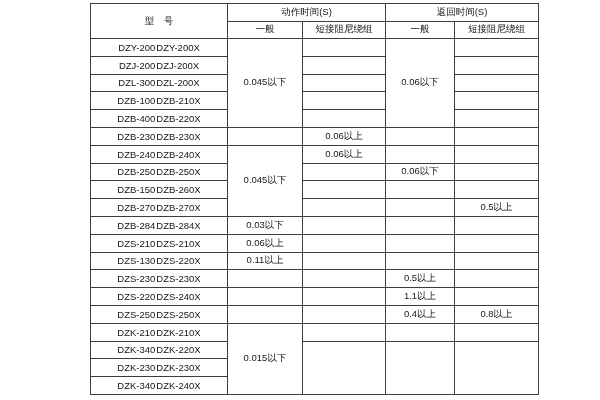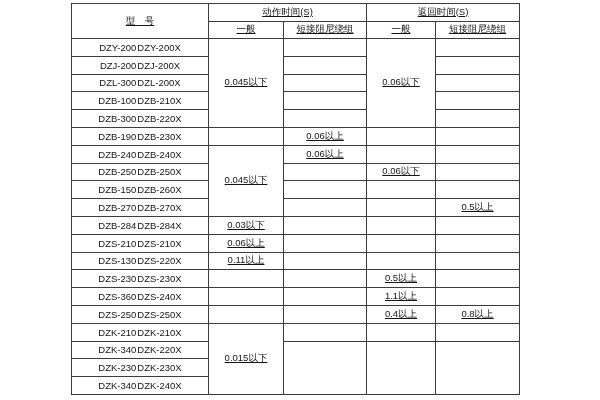--- a/index.html
+++ b/index.html
@@ -4,25 +4,24 @@
 <style>
   html, body { margin: 0; padding: 0; }
   body {
     width: 600px; height: 400px;
     background: #ffffff;
     font-family: "Liberation Sans", "DejaVu Sans", sans-serif;
     color: #161616;
   }
   .page { position: relative; width: 600px; height: 400px; background: #ffffff; overflow: hidden; }
   table.spec {
-    position: absolute; left: 71px; top: 3px;
+    position: absolute; left: 90px; top: 3px;
     width: 448px;
     border-collapse: collapse;
     table-layout: fixed;
-    text-decoration: underline;
   }
   table.spec th, table.spec td {
     border: 1px solid #3d3d3d;
     font-size: 9.5px;
     font-weight: normal;
     text-align: center;
     vertical-align: middle;
     padding: 0 2px;
     overflow: hidden;
     white-space: nowrap;
@@ -75,26 +74,26 @@
           <td class="model"><span>DZL-300</span><span>DZL-200X</span></td>
           <td></td>
           <td></td>
         </tr>
         <tr>
           <td class="model"><span>DZB-100</span><span>DZB-210X</span></td>
           <td></td>
           <td></td>
         </tr>
         <tr>
-          <td class="model"><span>DZB-300</span><span>DZB-220X</span></td>
+          <td class="model"><span>DZB-400</span><span>DZB-220X</span></td>
           <td></td>
           <td></td>
         </tr>
         <tr>
-          <td class="model"><span>DZB-190</span><span>DZB-230X</span></td>
+          <td class="model"><span>DZB-230</span><span>DZB-230X</span></td>
           <td></td>
           <td>0.06以上</td>
           <td></td>
           <td></td>
         </tr>
         <tr>
           <td class="model"><span>DZB-240</span><span>DZB-240X</span></td>
           <td rowspan="4">0.045以下</td>
           <td>0.06以上</td>
           <td></td>
@@ -140,21 +139,21 @@
           <td></td>
         </tr>
         <tr>
           <td class="model"><span>DZS-230</span><span>DZS-230X</span></td>
           <td></td>
           <td></td>
           <td>0.5以上</td>
           <td></td>
         </tr>
         <tr>
-          <td class="model"><span>DZS-360</span><span>DZS-240X</span></td>
+          <td class="model"><span>DZS-220</span><span>DZS-240X</span></td>
           <td></td>
           <td></td>
           <td>1.1以上</td>
           <td></td>
         </tr>
         <tr>
           <td class="model"><span>DZS-250</span><span>DZS-250X</span></td>
           <td></td>
           <td></td>
           <td>0.4以上</td>

